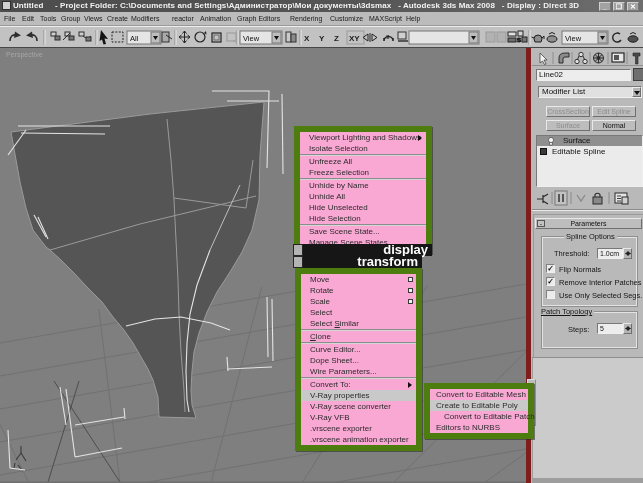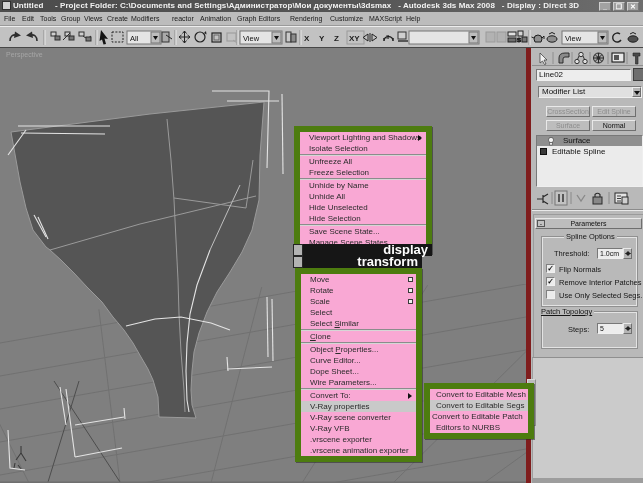--- a/index.html
+++ b/index.html
@@ -409,30 +409,29 @@
   </div>
 <div class="abs menu" id="qm2" style="left:295px;top:268px;width:127px;">
  <div class="mi">Move<span class="box"></span></div>
  <div class="mi">Rotate<span class="box"></span></div>
  <div class="mi">Scale<span class="box"></span></div>
  <div class="mi">Select</div>
  <div class="mi">Select <u>S</u>imilar</div>
  <div class="msep"></div>
  <div class="mi"><u>C</u>lone</div>
  <div class="msep"></div>
- <div class="mi">Object <u>P</u>roperties...</div>
  <div class="mi">Curve Editor...</div>
  <div class="mi">Dope Sheet...</div>
  <div class="mi">Wire Parameters...</div>
  <div class="msep"></div>
  <div class="mi">Convert To:<span class="arr"></span></div>
  <div class="mi hl">V-Ray properties</div>
  <div class="mi">V-Ray scene converter</div>
  <div class="mi">V-Ray VFB</div>
  <div class="mi">.vrscene exporter</div>
  <div class="mi">.vrscene animation exporter</div>
 </div>
 <div class="abs menu" id="qm3" style="left:424px;top:383px;width:110px;">
  <div class="mi" style="padding-left:6px">Convert to Editable Mesh</div>
- <div class="mi hl" style="padding-left:6px">Convert to Editable Segs</div>
- <div class="mi" style="padding-left:2px">Convert to Editable Patch</div>
+ <div class="mi hl" style="padding-left:6px">Create to Editable Poly</div>
+ <div class="mi" style="padding-left:14px">Convert to Editable Patch</div>
  <div class="mi" style="padding-left:6px">Editors to NURBS</div>
 </div>
 
 </body></html>

